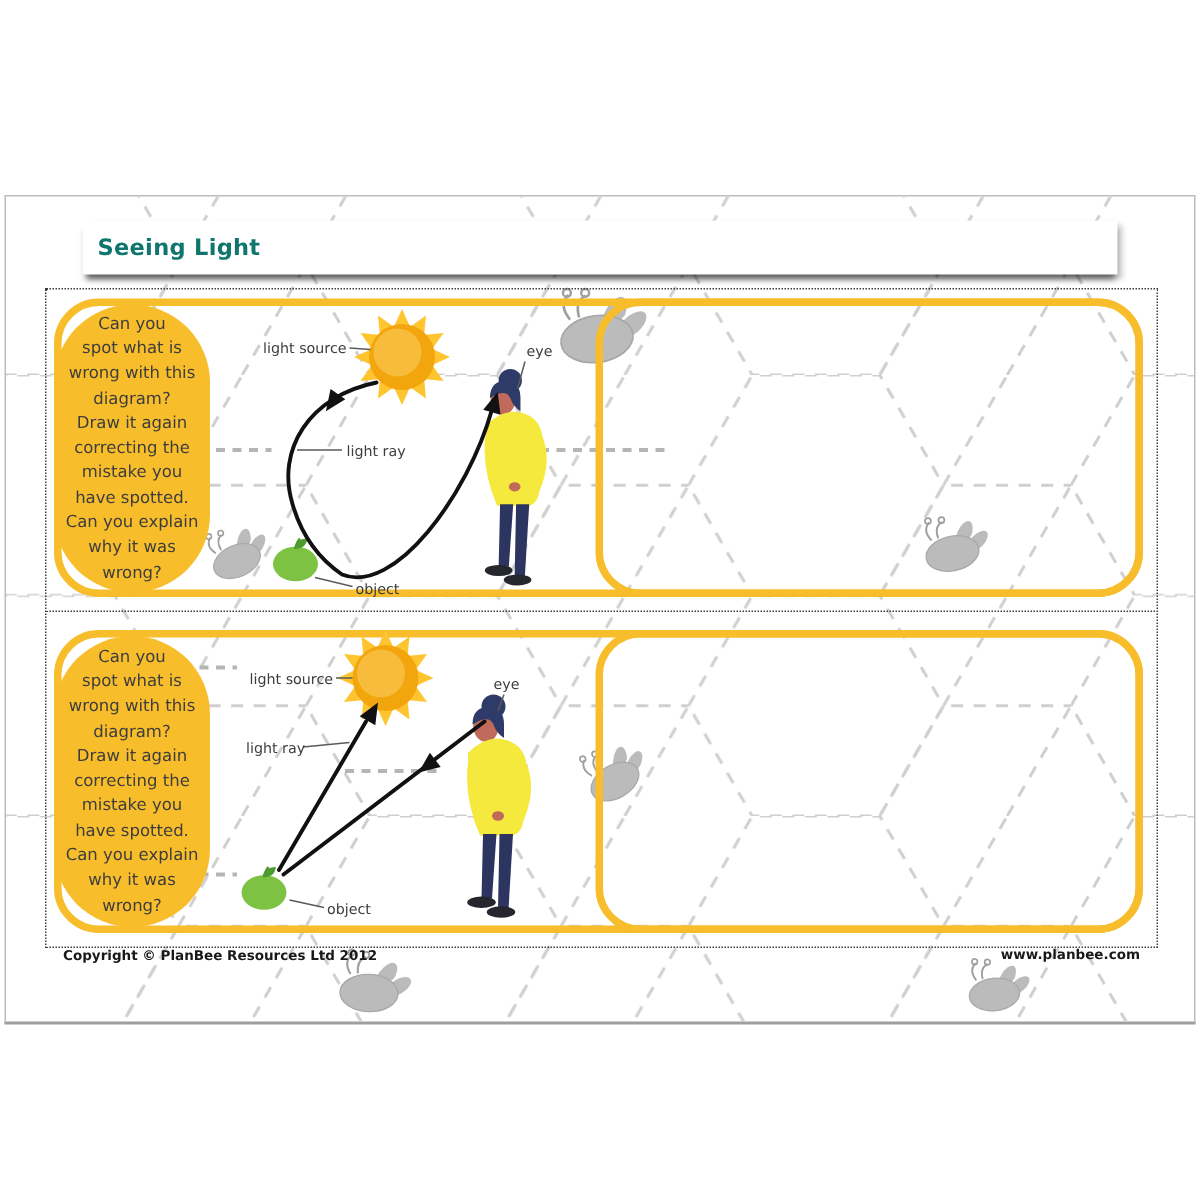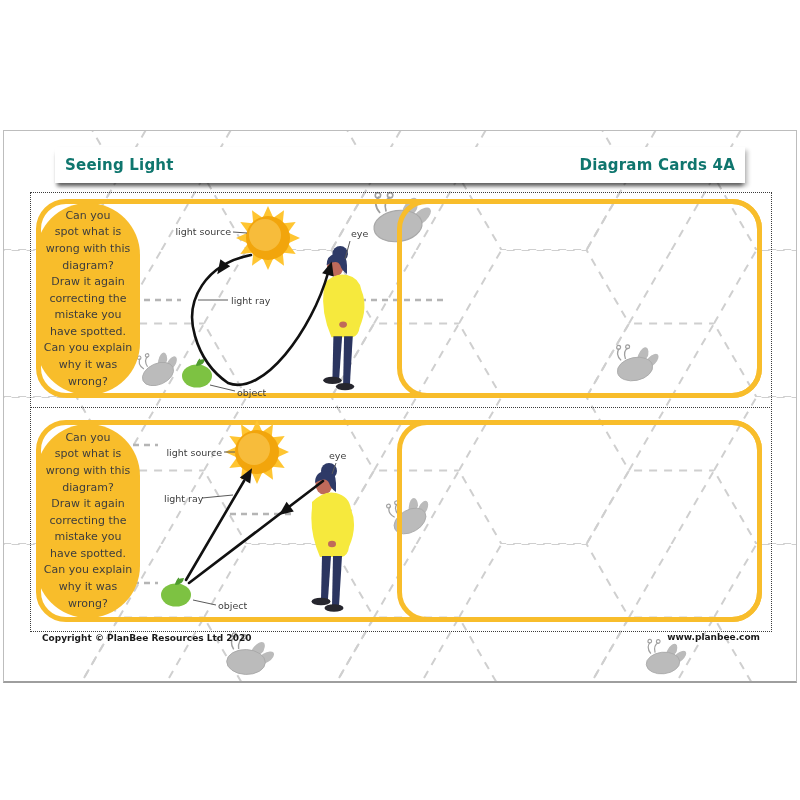--- a/index.html
+++ b/index.html
@@ -128,21 +128,20 @@
     <use href="#sym-bee" transform="translate(158,374) rotate(-8) scale(0.78)"></use>
     <use href="#sym-bee" transform="translate(398,226) rotate(8) scale(1.15)"></use>
     <use href="#sym-bee" transform="translate(635,369) rotate(4) scale(0.85)"></use>
     <use href="#sym-bee" transform="translate(410,521) rotate(-14) scale(0.82)"></use>
     <use href="#sym-bee" transform="translate(246,662) rotate(18) scale(0.92)"></use>
     <use href="#sym-bee" transform="translate(663,663) rotate(10) scale(0.8)"></use>
   </svg>
 
   <div id="header-bar" class="abs">
     <span class="header-text">Seeing Light</span>
-    <span class="header-text">Diagram Cards 4A</span>
   </div>
 
   <div id="cut-rect" class="abs cutline"></div>
   <div id="cut-divider" class="abs cutline"></div>
 
   <div id="card1-frame" class="abs card-frame"></div>
   <div id="card1-drawbox" class="abs draw-box"></div>
   <div id="card1-pill" class="abs pill">
     <span>Can you</span>
     <span>spot what is</span>
@@ -209,16 +208,16 @@
       <line x1="193" y1="600" x2="216" y2="605"></line>
     </g>
     <g font-size="9.5" fill="#3d3d3d">
       <text x="222" y="456" text-anchor="end">light source</text>
       <text x="329" y="459">eye</text>
       <text x="164" y="502">light ray</text>
       <text x="218" y="609">object</text>
     </g>
   </svg>
 
-  <span id="footer-copyright" class="abs footer-text">Copyright © PlanBee Resources Ltd 2020</span>
+  <span id="footer-copyright" class="abs footer-text">Copyright © PlanBee Resources Ltd 2012</span>
   <span id="footer-site" class="abs footer-text">www.planbee.com</span>
 
 </div>
 
 </body></html>

